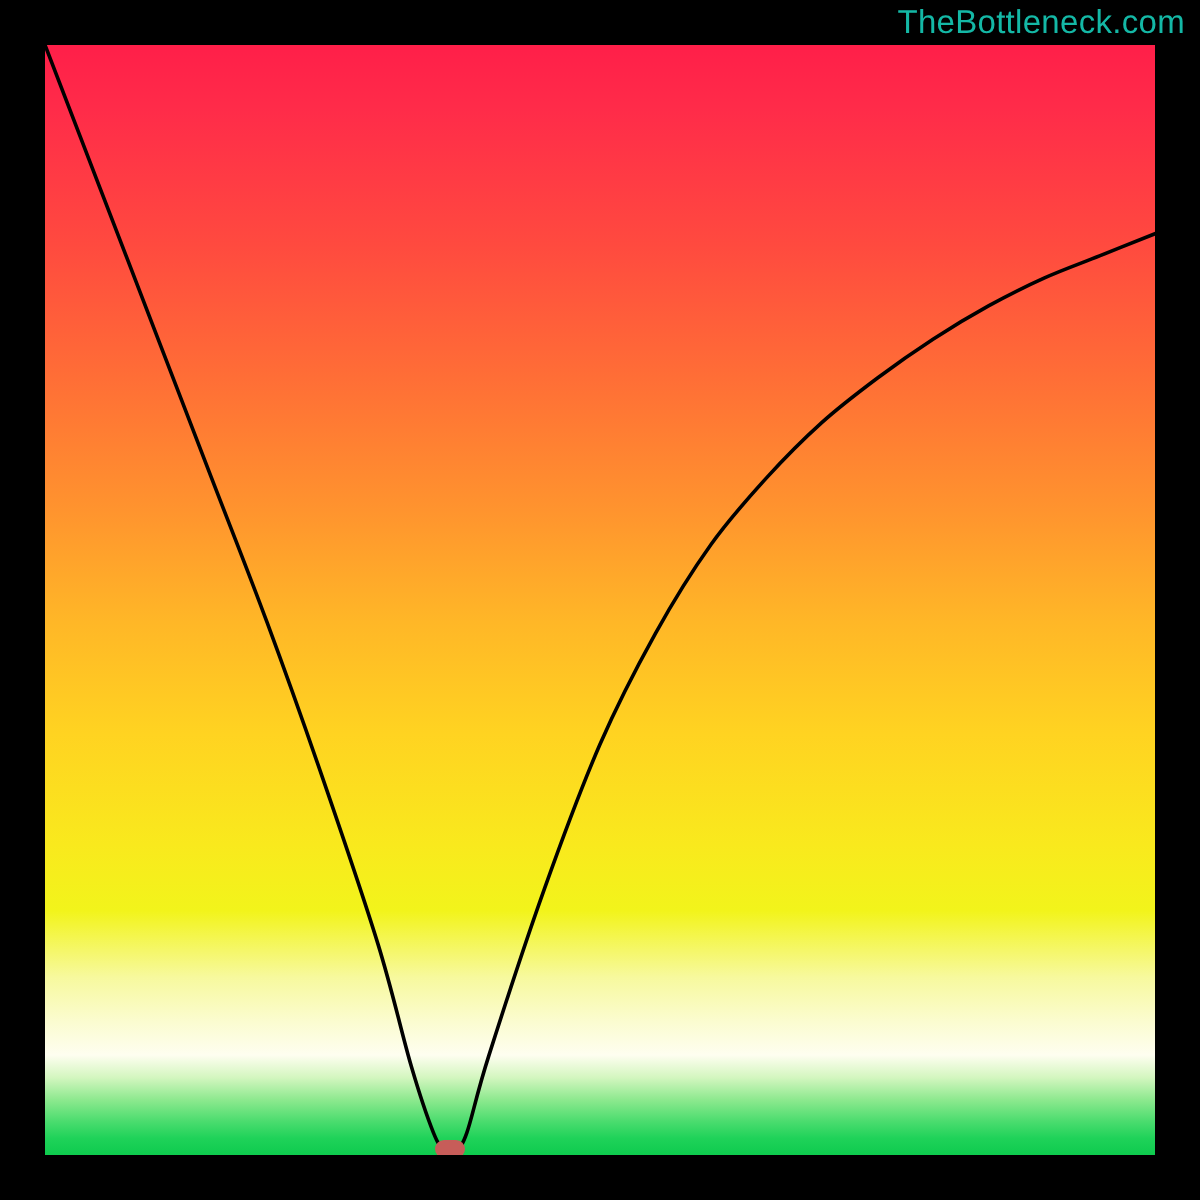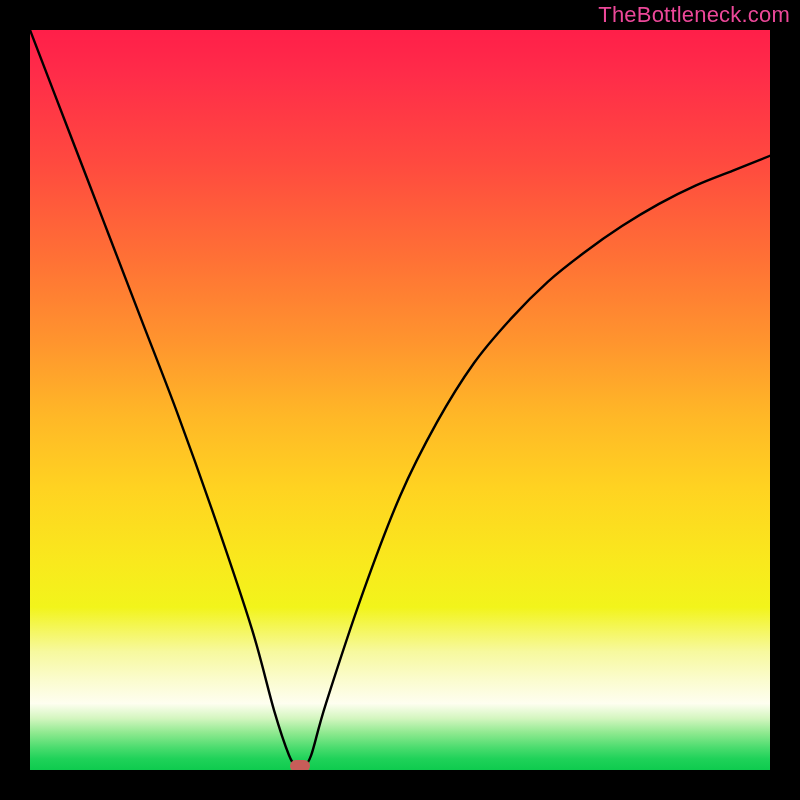--- a/index.html
+++ b/index.html
@@ -14,21 +14,21 @@
   .frame {
     position: relative;
     width: 800px;
     height: 800px;
     background: #000;
   }
   .watermark {
     position: absolute;
     top: 2px;
     right: 10px;
-    color: #ec4899;
+    color: #14b8a6;
     font-size: 22px;
     font-weight: 500;
     letter-spacing: 0.2px;
     z-index: 5;
   }
   .plot-area {
     position: absolute;
     left: 30px;
     top: 30px;
     width: 740px;

